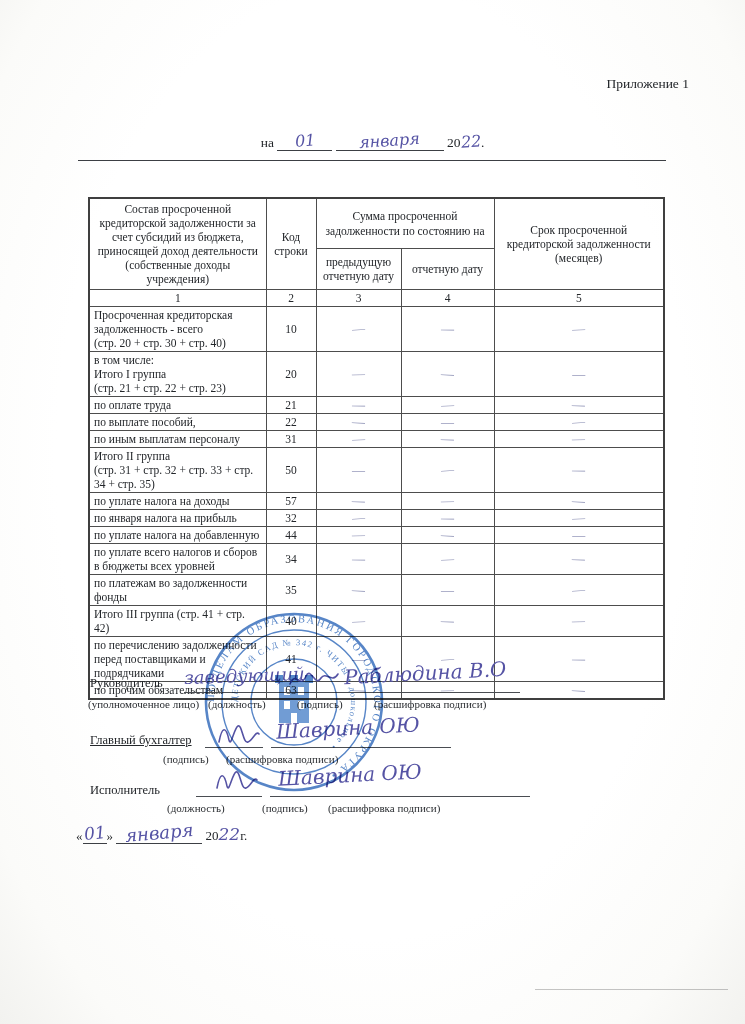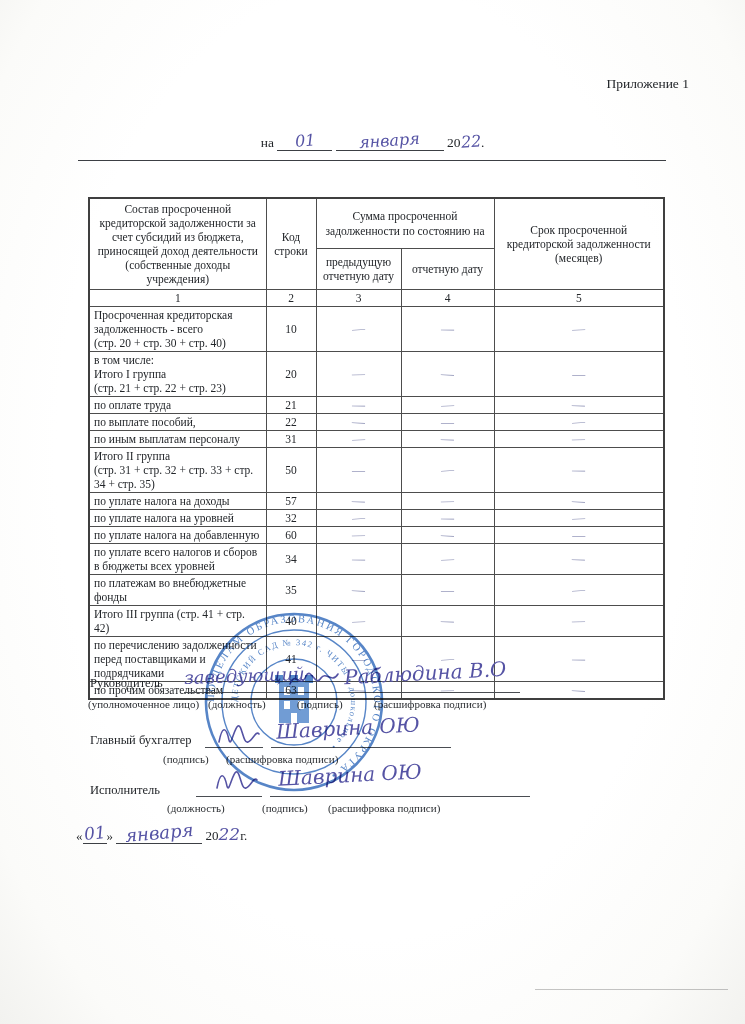--- a/index.html
+++ b/index.html
@@ -148,45 +148,45 @@
 
     <tr>
       <td class="lbl">по уплате налога на доходы</td>
       <td class="code">57</td>
       <td class="val"><span class="dash" style="transform: rotate(2deg);">—</span></td>
       <td class="val"><span class="dash" style="transform: rotate(-1deg);">—</span></td>
       <td class="val"><span class="dash" style="transform: rotate(3deg);">—</span></td>
     </tr>
 
     <tr>
-      <td class="lbl">по уплате налога на уровней</td>
+      <td class="lbl">по января налога на прибыль</td>
       <td class="code">32</td>
       <td class="val"><span class="dash" style="transform: rotate(-3deg);">—</span></td>
       <td class="val"><span class="dash" style="transform: rotate(1deg);">—</span></td>
       <td class="val"><span class="dash" style="transform: rotate(-2deg);">—</span></td>
     </tr>
 
     <tr>
       <td class="lbl">по уплате налога на добавленную</td>
-      <td class="code">60</td>
+      <td class="code">44</td>
       <td class="val"><span class="dash" style="transform: rotate(-1deg);">—</span></td>
       <td class="val"><span class="dash" style="transform: rotate(3deg);">—</span></td>
       <td class="val"><span class="dash" style="transform: rotate(0deg);">—</span></td>
     </tr>
 
     <tr>
       <td class="lbl">по уплате всего налогов и сборов в бюджеты всех уровней</td>
       <td class="code">34</td>
       <td class="val"><span class="dash" style="transform: rotate(1deg);">—</span></td>
       <td class="val"><span class="dash" style="transform: rotate(-2deg);">—</span></td>
       <td class="val"><span class="dash" style="transform: rotate(2deg);">—</span></td>
     </tr>
 
     <tr>
-      <td class="lbl">по платежам во внебюджетные фонды</td>
+      <td class="lbl">по платежам во задолженности фонды</td>
       <td class="code">35</td>
       <td class="val"><span class="dash" style="transform: rotate(3deg);">—</span></td>
       <td class="val"><span class="dash" style="transform: rotate(0deg);">—</span></td>
       <td class="val"><span class="dash" style="transform: rotate(-3deg);">—</span></td>
     </tr>
 
     <tr>
       <td class="lbl">Итого III группа (стр. 41 + стр. 42)</td>
       <td class="code">40</td>
       <td class="val"><span class="dash" style="transform: rotate(-2deg);">—</span></td>
@@ -217,21 +217,21 @@
   <svg class="abs" style="left:288px;top:668px;" width="52" height="24">
     <path class="squiggle" d="M2,16 C8,2 12,22 18,8 C23,-2 27,20 33,10 C38,3 44,16 50,6"></path>
   </svg>
   <div class="abs ink hw" style="left:344px;top:661px;font-size:20px;transform:rotate(-3deg);">Раблюдина В.О</div>
   <div class="abs sigline" style="left:184px;top:692px;width:336px;"></div>
   <div class="abs cap" style="left:88px;top:698px;">(уполномоченное лицо)</div>
   <div class="abs cap" style="left:208px;top:698px;">(должность)</div>
   <div class="abs cap" style="left:297px;top:698px;">(подпись)</div>
   <div class="abs cap" style="left:374px;top:698px;">(расшифровка подписи)</div>
 
-  <div class="abs role" style="left:90px;top:733px;">Главный бухгалтер</div>
+  <div class="abs role" style="left:90px;top:733px;text-decoration:underline;">Главный бухгалтер</div>
   <svg class="abs" style="left:216px;top:722px;" width="46" height="26">
     <path class="squiggle" d="M3,20 C6,4 10,4 13,18 C15,26 18,6 22,4 C26,2 27,22 32,20 C37,18 40,8 43,12"></path>
   </svg>
   <div class="abs ink hw" style="left:276px;top:716px;font-size:20px;transform:rotate(-3deg);">Шаврина ОЮ</div>
   <div class="abs sigline" style="left:205px;top:747px;width:58px;"></div>
   <div class="abs sigline" style="left:271px;top:747px;width:180px;"></div>
   <div class="abs cap" style="left:163px;top:753px;">(подпись)</div>
   <div class="abs cap" style="left:226px;top:753px;">(расшифровка подписи)</div>
 
   <div class="abs role" style="left:90px;top:783px;">Исполнитель</div>

